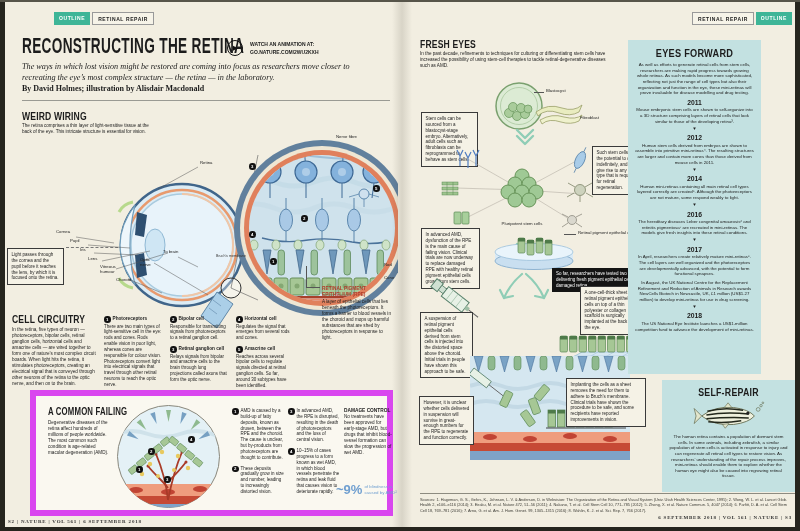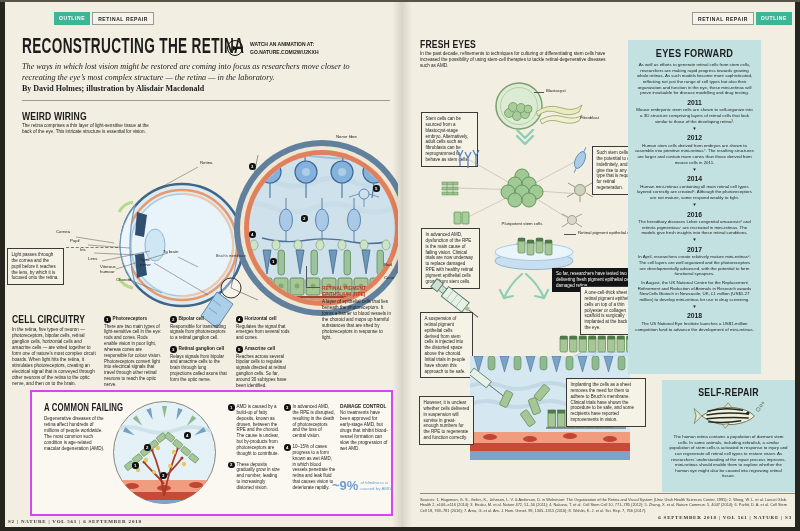--- a/index.html
+++ b/index.html
@@ -271,21 +271,21 @@
     </div>
     <div style="margin-top:5px;">
       <div class="cc-head">
         <span class="nb">5</span>
         <span class="cc-name">Amacrine cell</span>
       </div>
       <div class="cc-body">Reaches across several bipolar cells to regulate signals directed at retinal ganglion cells. So far, around 30 subtypes have been identified.</div>
     </div>
   </div>
 
-  <div class="abs" style="left:30px;top:390px;width:363px;height:126px;background:#faf8f0;border:2px solid #d946ef;">
+  <div class="abs" style="left:30px;top:390px;width:363px;height:126px;background:#faf8f0;border:6px solid #d946ef;">
     <div class="sh" style="position:absolute;left:12px;top:10px;font-size:10px;">A COMMON FAILING</div>
     <div class="tiny" style="position:absolute;left:12px;top:24px;width:62px;">Degenerative diseases of the retina affect hundreds of millions of people worldwide. The most common such condition is age-related macular degeneration (AMD).</div>
 
     <div style="position:absolute;left:80px;top:8px;width:105px;height:105px;">
       <svg width="105" height="105" viewBox="0 0 105 105">
         <clipPath id="amdclip">
             <circle cx="52.5" cy="52.5" r="51"></circle>
           </clipPath>
         <circle cx="52.5" cy="52.5" r="51" fill="#e4f1f6" stroke="#8a887c" stroke-width="1"></circle>
         <g clip-path="url(#amdclip)">

